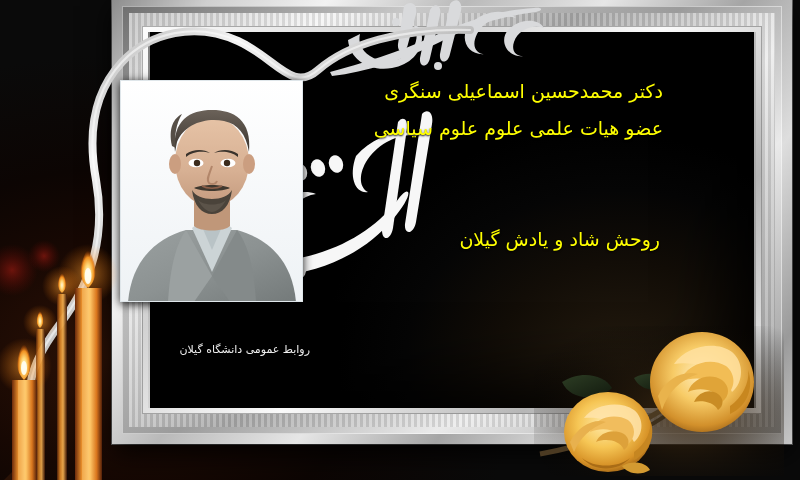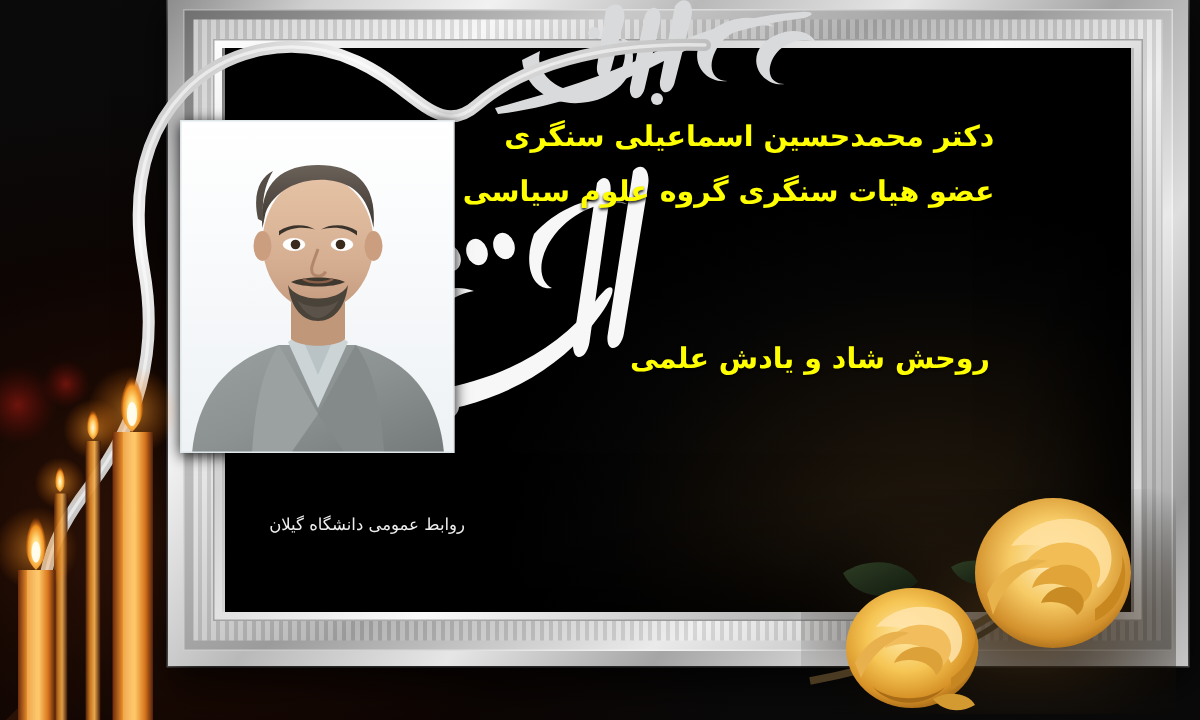--- a/index.html
+++ b/index.html
@@ -91,21 +91,21 @@
     background:#fbfcfd;
     box-shadow:0 2px 9px rgba(0,0,0,.9);
     overflow:hidden;
   }
   .photo svg{display:block;width:100%;height:100%;}
 
   
   .txt{
     position:absolute;
     color:#ffff00;
-    font-weight:bold;
+    font-weight:normal;
     white-space:nowrap;
     direction:rtl;
     text-align:right;
     font-family:"DejaVu Sans","Liberation Sans",sans-serif;
     text-shadow:0 1px 2px rgba(0,0,0,.9);
   }
   .line-name{ right:137px; top:80px;  font-size:19px; letter-spacing:.2px;}
   .line-role{ right:137px; top:117px; font-size:19px; letter-spacing:.2px;}
   .line-wish{ right:140px; top:228px; font-size:19px; letter-spacing:.2px;}
 
@@ -305,23 +305,23 @@
                C100 126 84 126 78 120 Z" fill="#5b5349"></path>
 
       <path d="M82 106 C87 109 97 109 102 106" fill="none" stroke="#8c5f49" stroke-width="1.6"></path>
 
       <rect x="0.5" y="0.5" width="182" height="221" fill="none" stroke="#dfe6ea" stroke-width="1"></rect>
     </svg>
   </div>
 
   <div class="txt line-name">دکتر محمدحسین اسماعیلی سنگری</div>
 
-  <div class="txt line-role">عضو هیات سنگری گروه علوم سیاسی</div>
-
-  <div class="txt line-wish">روحش شاد و یادش علمی</div>
+  <div class="txt line-role">عضو هیات علمی علوم علوم سیاسی</div>
+
+  <div class="txt line-wish">روحش شاد و یادش گیلان</div>
 
   <div class="line-pr">روابط عمومی دانشگاه گیلان</div>
 
   <div class="roses">
     <svg viewBox="0 0 250 150" xmlns="http://www.w3.org/2000/svg" aria-label="roses">
       <defs>
         <radialGradient id="rose1" cx="45%" cy="40%" r="65%">
           <stop offset="0%" stop-color="#ffe9a8"></stop>
           <stop offset="45%" stop-color="#f6c655"></stop>
           <stop offset="80%" stop-color="#d79227"></stop>

